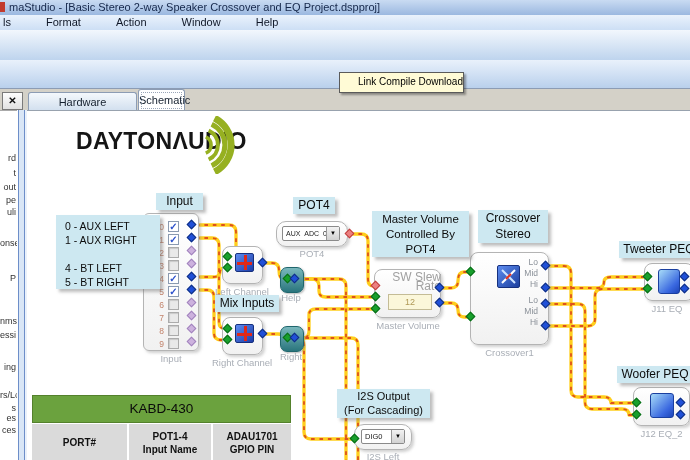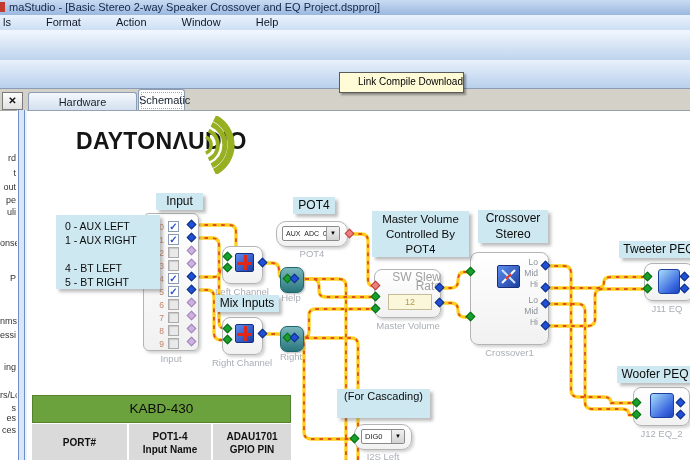--- a/index.html
+++ b/index.html
@@ -400,20 +400,21 @@
   <div>Controlled By</div>
   <div>POT4</div>
 </div>
 <div class="lbl" style="left:478px;top:210px;width:70px;height:33px;line-height:16px">
   <div>Crossover</div>
   <div>Stereo</div>
 </div>
 <div class="lbl" style="left:619px;top:241px;width:80px;height:17px;line-height:17px">Tweeter PEQ</div>
 <div class="lbl" style="left:617px;top:366px;width:76px;height:17px;line-height:17px">Woofer PEQ</div>
 <div class="lbl" style="left:337px;top:389px;width:93px;height:29px;font-size:11px;line-height:14px">
+  <div>I2S Output</div>
   <div>(For Cascading)</div>
 </div>
 
 <div class="blk" id="inputblk">
   <div class="irow">
       <span class="num">0</span>
       <span class="cb c"></span>
     </div>
   <div class="irow">
       <span class="num">1</span>

